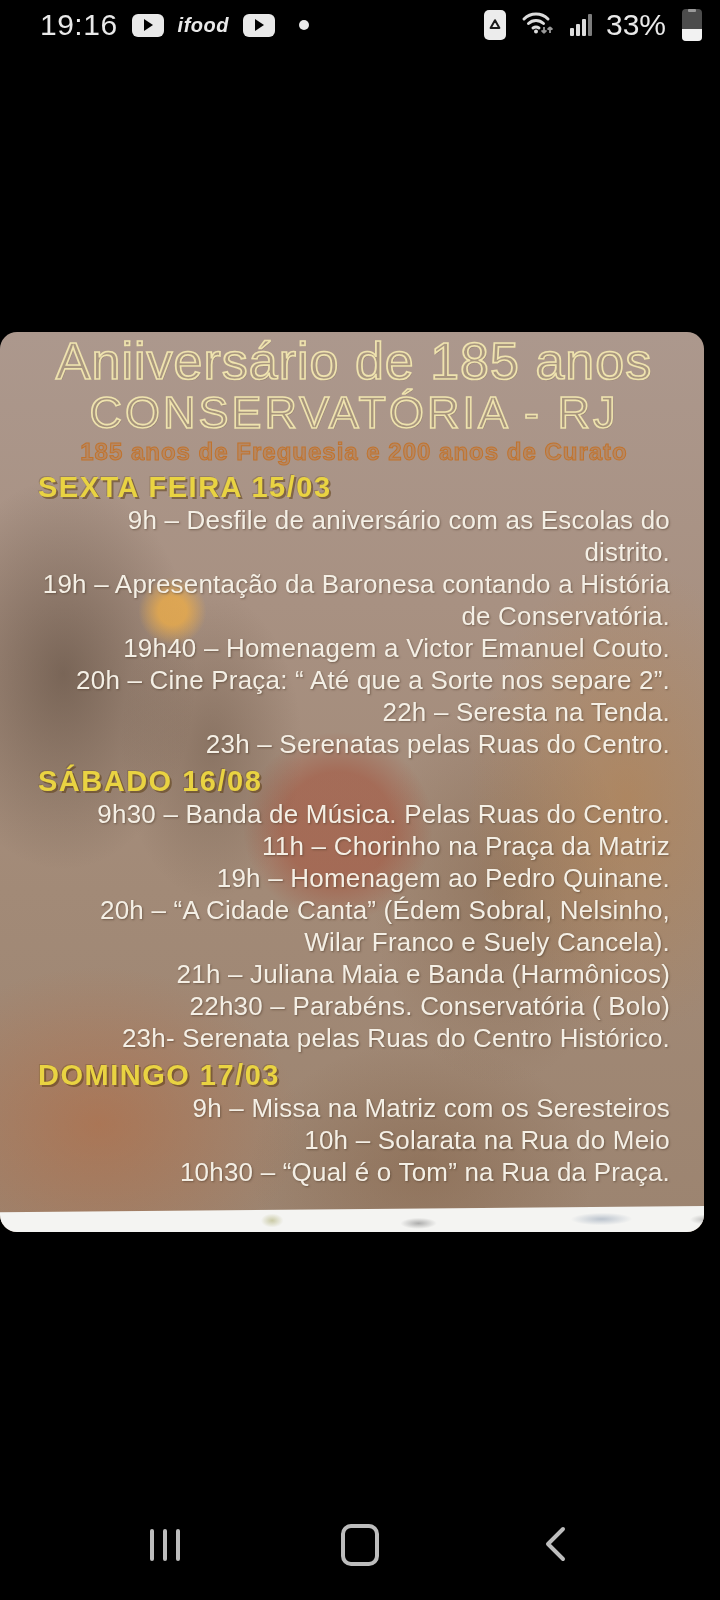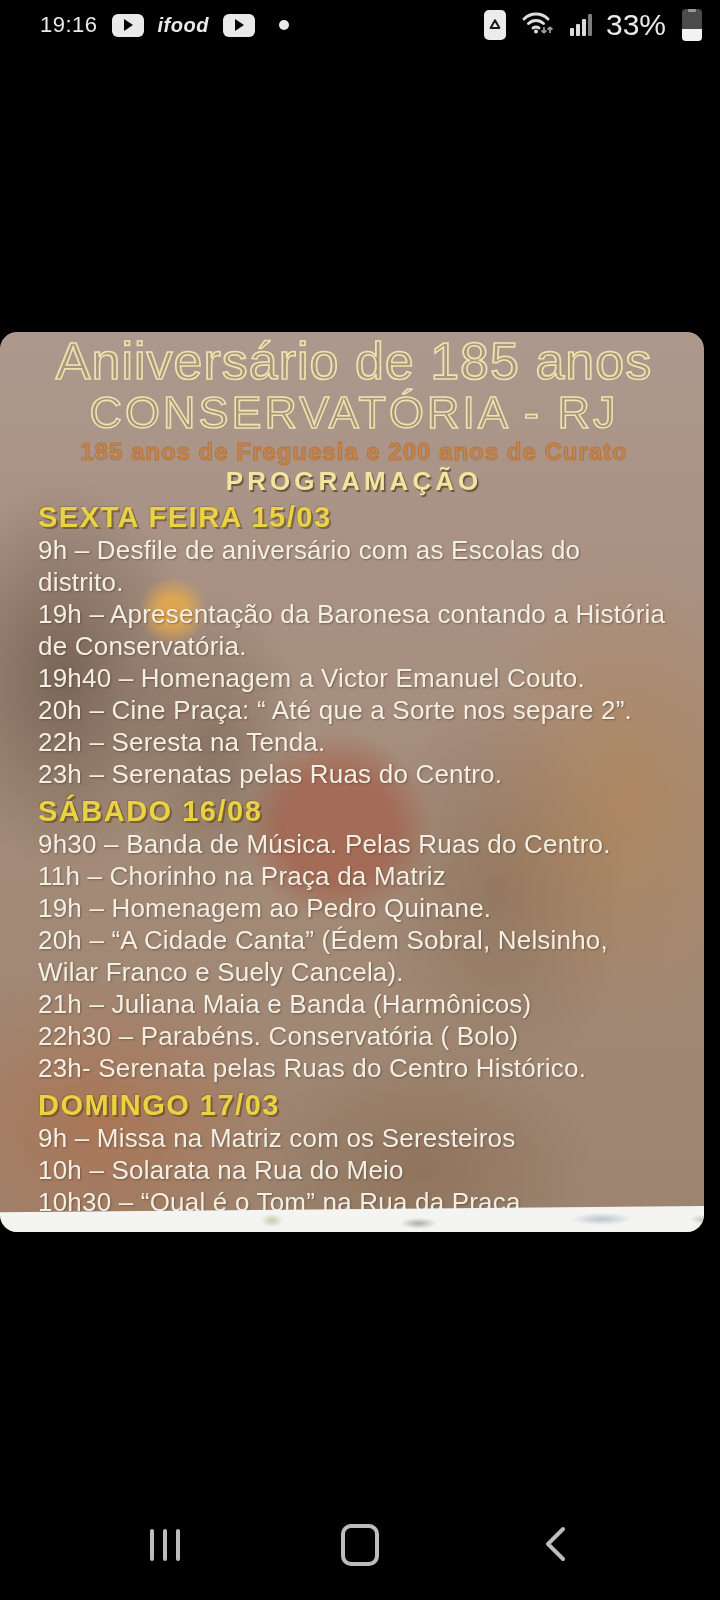--- a/index.html
+++ b/index.html
@@ -4,21 +4,21 @@
 <style>
   html,body{margin:0;padding:0;background:#000;}
   body{width:720px;height:1600px;position:relative;overflow:hidden;
        font-family:"Liberation Sans",sans-serif;}
 
   
   .statusbar{position:absolute;top:0;left:0;width:720px;height:50px;background:#000;
              display:flex;align-items:center;justify-content:space-between;
              padding:0 18px;box-sizing:border-box;}
   .sb-left,.sb-right{display:flex;align-items:center;gap:14px;}
-  .sb-time{color:#e9e9e9;font-size:22px;letter-spacing:.5px;margin-left:22px;}
+  .sb-time{color:#e9e9e9;font-size:30px;letter-spacing:.5px;margin-left:22px;}
   .yt-icon{width:32px;height:23px;background:#e9e9e9;border-radius:6px;
            display:flex;align-items:center;justify-content:center;}
   .yt-icon .tri{width:0;height:0;border-left:9px solid #000;
                 border-top:6px solid transparent;border-bottom:6px solid transparent;margin-left:2px;}
   .ifood-icon{color:#e9e9e9;font-style:italic;font-weight:bold;font-size:20px;letter-spacing:.5px;}
   .notif-dot{width:10px;height:10px;border-radius:50%;background:#e9e9e9;margin-left:10px;}
   .sb-batt-text{color:#e9e9e9;font-size:30px;}
   .psave{width:22px;height:30px;background:#ececec;border-radius:5px;
          display:flex;align-items:center;justify-content:center;}
   .bars{display:flex;align-items:flex-end;gap:2px;height:22px;}
@@ -51,21 +51,21 @@
             -webkit-text-stroke:1.6px #efe3ae;letter-spacing:3px;
             text-shadow:1px 1px 0 rgba(95,75,55,.30);}
   .p-sub{font-size:24px;line-height:28px;color:rgba(196,116,44,.38);font-weight:bold;
          -webkit-text-stroke:1px #c2732c;letter-spacing:1px;}
   .p-prog{font-size:26px;line-height:30px;color:#f3e4a0;font-weight:bold;letter-spacing:4px;
           text-shadow:1.5px 1.5px 1px rgba(70,48,24,.65);}
   .day-header{font-size:29px;line-height:34px;margin-top:4px;font-weight:bold;color:#e9d342;
               letter-spacing:1.5px;
               text-shadow:2px 2px 0 rgba(92,62,20,.55),-1px -1px 0 rgba(92,62,20,.25);}
   .event{font-size:26px;line-height:32px;color:#f4efe5;letter-spacing:.2px;
-         text-shadow:1px 1px 2px rgba(72,52,36,.5);}
+         text-shadow:1px 1px 2px rgba(72,52,36,.5);text-align:right;}
   .footer-strip{position:absolute;left:-6px;bottom:-4px;width:732px;height:27px;background:#f4f4f2;
       transform:rotate(-.5deg);
       background-image:
         radial-gradient(ellipse 26px 8px at 58% 55%, rgba(115,115,115,.55), transparent 70%),
         radial-gradient(ellipse 44px 9px at 83% 45%, rgba(140,155,175,.55), transparent 70%),
         radial-gradient(ellipse 20px 7px at 97% 50%, rgba(130,130,130,.45), transparent 70%),
         radial-gradient(ellipse 16px 10px at 38% 40%, rgba(160,160,90,.5), transparent 70%);}
 
   
   .navbar{position:absolute;left:0;bottom:0;width:720px;height:110px;
@@ -118,21 +118,20 @@
         <span class="fill"></span>
       </span>
   </div>
 </div>
 
 <div class="poster">
   <div class="p-head">
     <div class="p-title1">Aniiversário de 185 anos</div>
     <div class="p-title2">CONSERVATÓRIA - RJ</div>
     <div class="p-sub">185 anos de Freguesia e 200 anos de Curato</div>
-    <div class="p-prog">PROGRAMAÇÃO</div>
   </div>
 
   <div>
     <div>
       <div class="day-header">SEXTA FEIRA 15/03</div>
       <div class="event">9h – Desfile de aniversário com as Escolas do distrito.</div>
       <div class="event">19h – Apresentação da Baronesa  contando a História de Conservatória.</div>
       <div class="event">19h40 – Homenagem a Victor Emanuel Couto.</div>
       <div class="event">20h – Cine Praça: “ Até que a Sorte nos separe 2”.</div>
       <div class="event">22h – Seresta na Tenda.</div>

